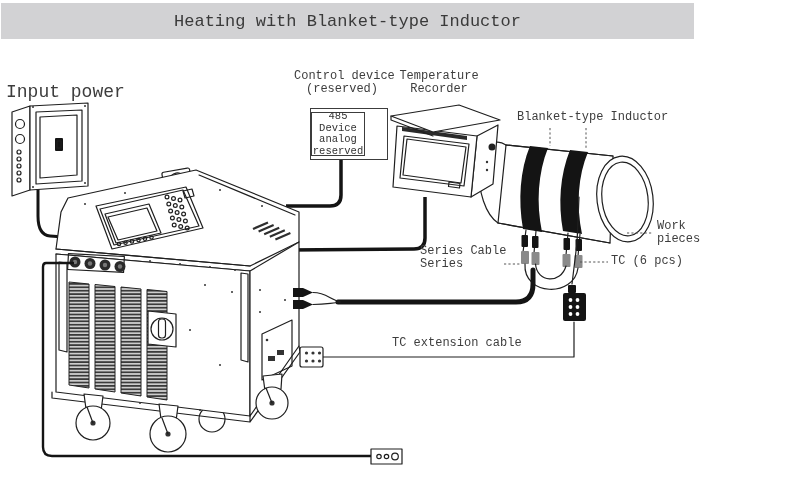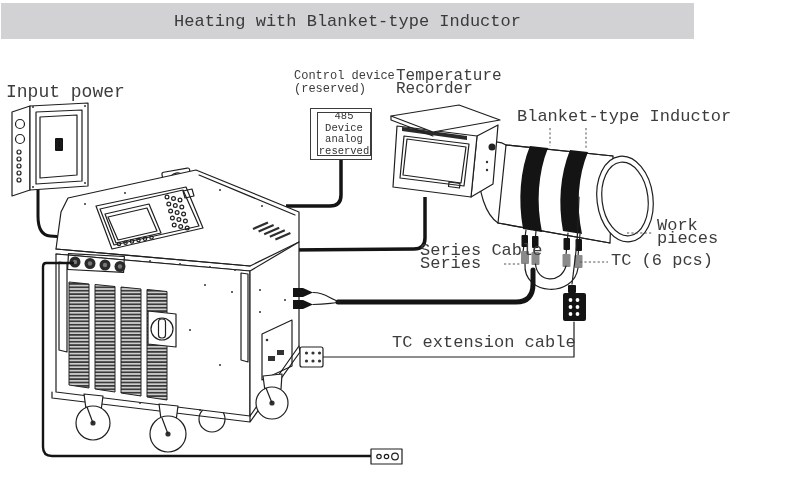--- a/index.html
+++ b/index.html
@@ -6,26 +6,26 @@
     --title-bg:#d2d2d4; --title-text:#3a3a3a; --text:#3d3d3d;
     --line:#1f1f1f; --band:#141414; --gray:#8a8a8a;
   }
   html,body{margin:0;padding:0;background:#fff;}
   .stage{position:relative;width:800px;height:479px;overflow:hidden;
          font-family:Liberation Mono, monospace;color:var(--text);background:#fff;}
   .titlebar{position:absolute;left:1px;top:3px;width:693px;height:36px;
             background:var(--title-bg);display:flex;align-items:center;justify-content:center;
             font-size:17px;color:var(--title-text);}
   svg{position:absolute;left:0;top:0;}
-  .lbl{position:absolute;font-size:17px;line-height:12.5px;color:var(--text);white-space:nowrap;}
-  .lbl.center{}
+  .lbl{position:absolute;font-size:12px;line-height:12.5px;color:var(--text);white-space:nowrap;}
+  .lbl.center{text-align:center;}
   .lbl.right{text-align:left;}
   .lbl span{display:block;}
-  .box485{position:absolute;left:310px;top:108px;width:62px;height:52px;box-sizing:border-box;
-          border:1.6px solid #3c3c3c;background:#fff;display:flex;align-items:center;justify-content:flex-end;}
+  .box485{position:absolute;left:310px;top:108px;width:78px;height:52px;box-sizing:border-box;
+          border:1.6px solid #3c3c3c;background:#fff;display:flex;align-items:center;justify-content:flex-start;}
   .box485-inner{box-sizing:border-box;border:1px solid #3c3c3c;width:54px;height:44px;
           display:flex;flex-direction:column;align-items:center;justify-content:center;
           font-size:10.5px;line-height:11.5px;text-align:center;color:#333;}
   
   .ln{stroke:var(--line);fill:none;stroke-width:1.2;stroke-linejoin:round;stroke-linecap:round;}
   .wh{fill:#fff;stroke:var(--line);stroke-width:1.2;stroke-linejoin:round;}
   .blk{fill:var(--band);stroke:none;}
   .gry{fill:var(--gray);stroke:none;}
   .dot{fill:#333;stroke:none;}
   .dash{stroke:#555;stroke-width:1;fill:none;stroke-dasharray:2.2,2.2;}
@@ -315,21 +315,21 @@
   </div>
 
   <div class="box485">
     <div class="box485-inner">
       <span>485 Device</span>
       <span>analog</span>
       <span>reserved</span>
     </div>
   </div>
 
-  <div class="lbl center" style="left:396px;top:70px;width:86px;font-size:16px">
+  <div class="lbl center" style="left:396px;top:70px;width:86px;font-size:12px">
     <span>Temperature</span>
     <span>Recorder</span>
   </div>
 
   <div class="lbl" style="left:517px;top:111px">
     <span>Blanket-type Inductor</span>
   </div>
 
   <div class="lbl" style="left:657px;top:220px">
     <span>Work</span>

